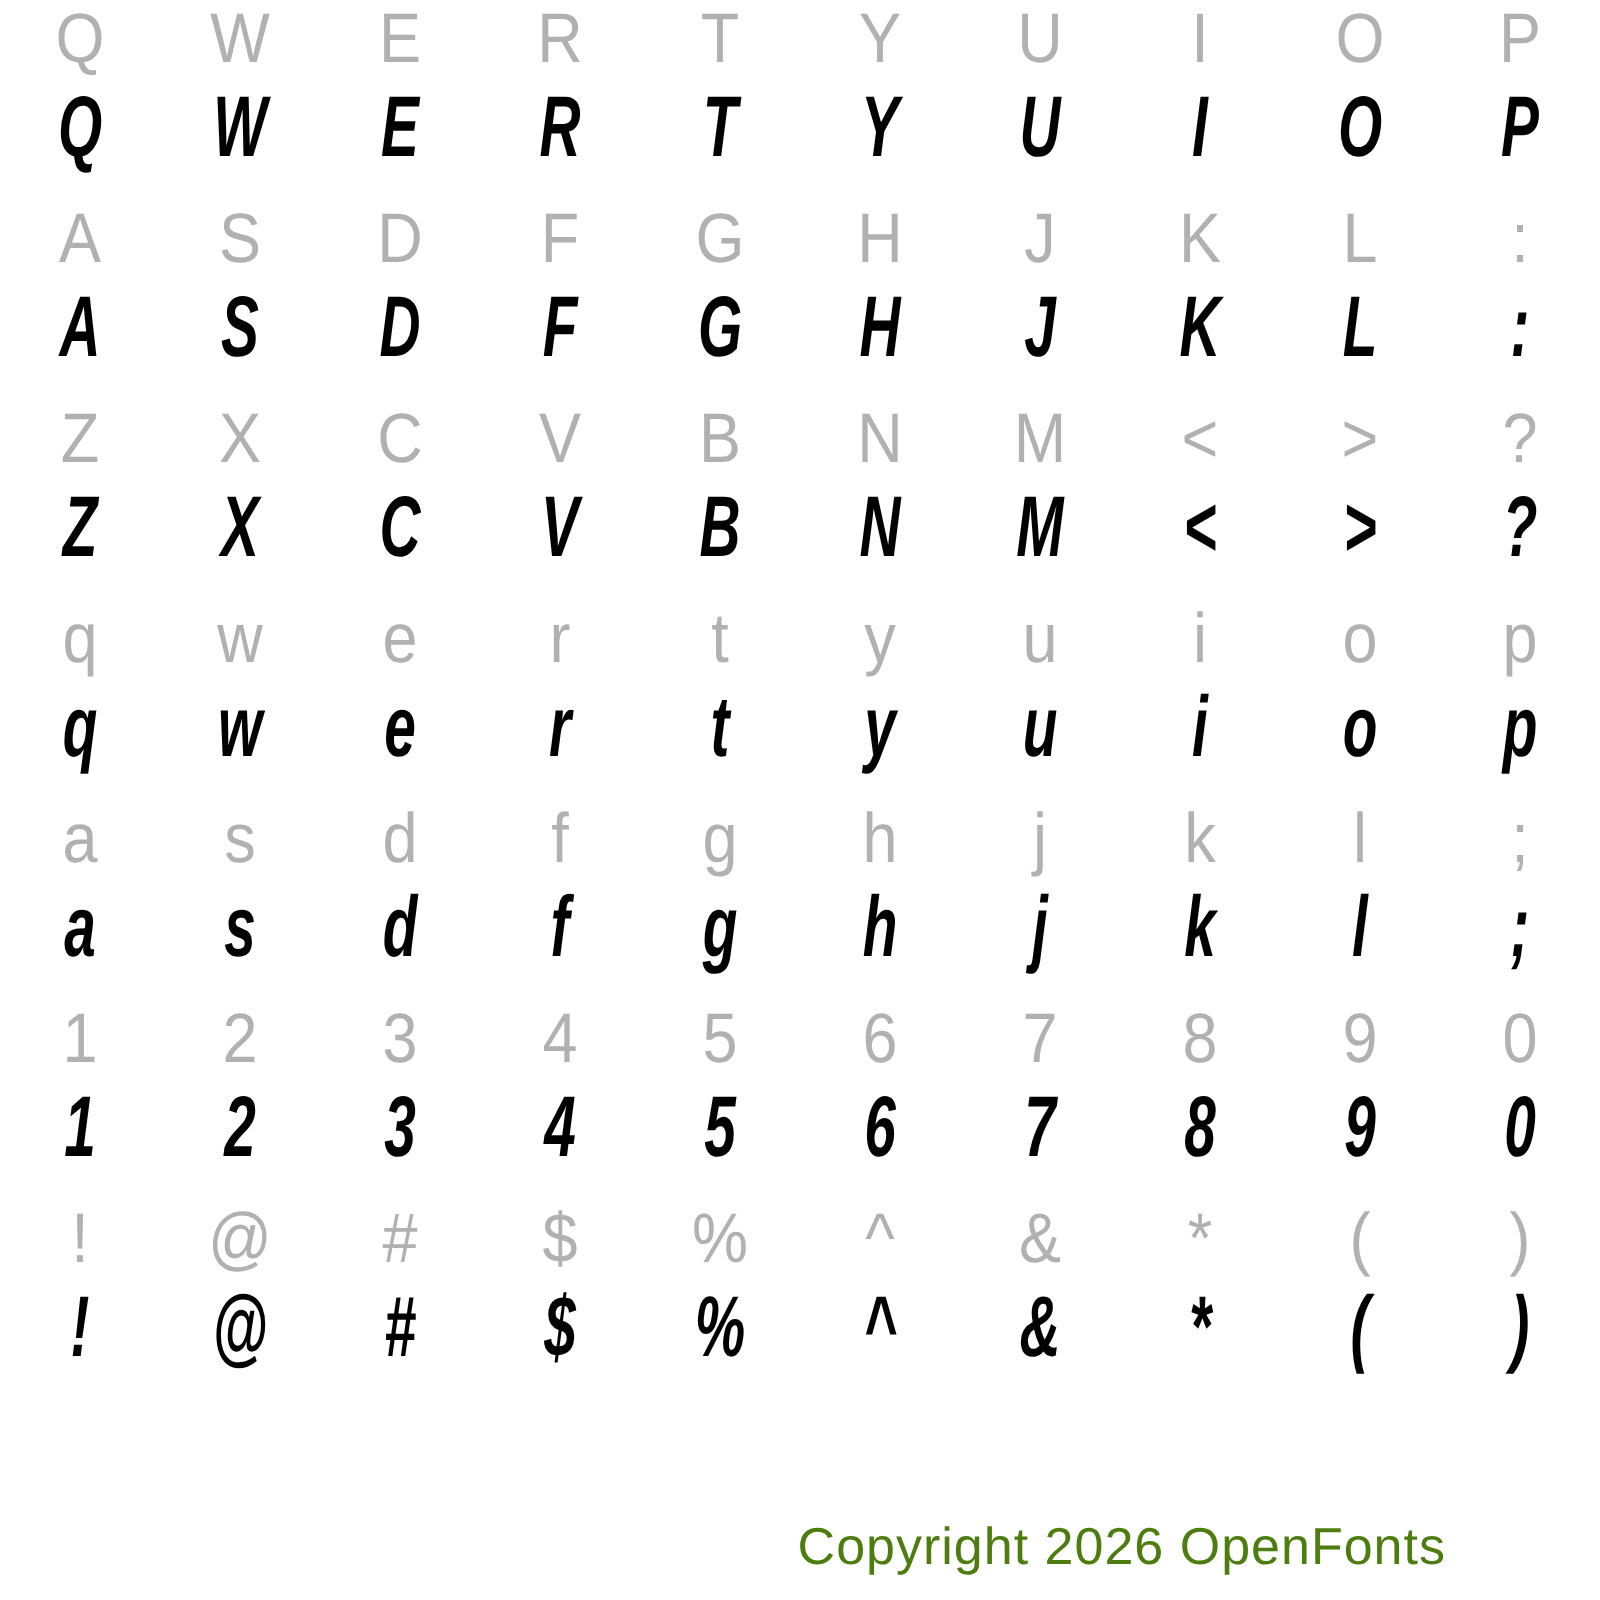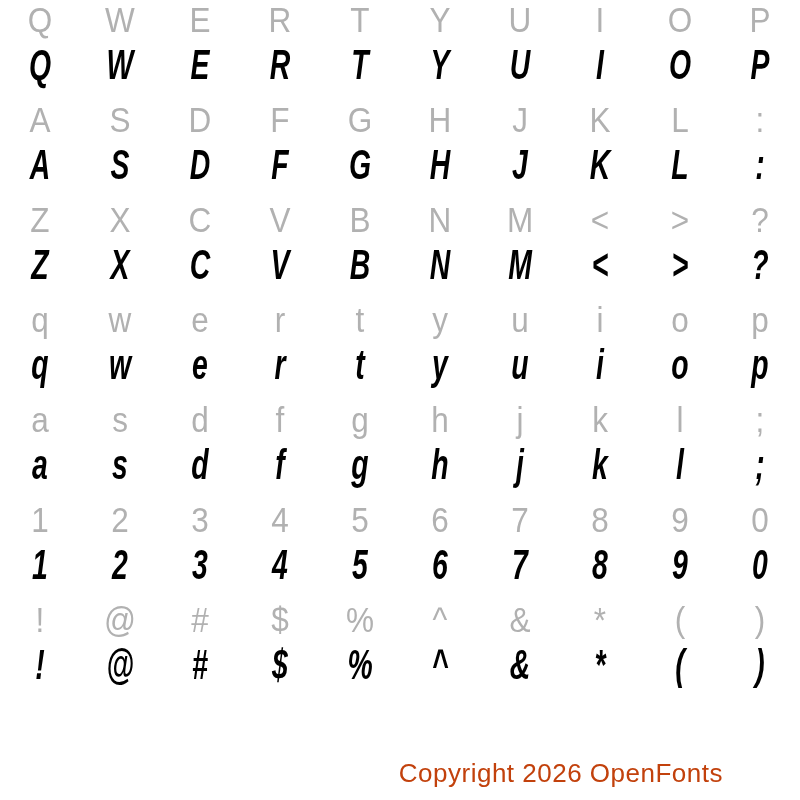--- a/index.html
+++ b/index.html
@@ -29,21 +29,21 @@
     font-size:43px;
     font-weight:700;
     font-style:italic;
     color:#000000;
     transform:scaleX(0.66);
   }
   .footer{
     position:absolute;
     top:758px;right:77px;
     font-size:26px;
-    color:#c2410c;
+    color:#4d7c0f;
     letter-spacing:0.5px;
   }
 </style>
 </head>
 <body>
 
 <div class="sheet">
 
   <section class="pair">
     <div class="row ref">

